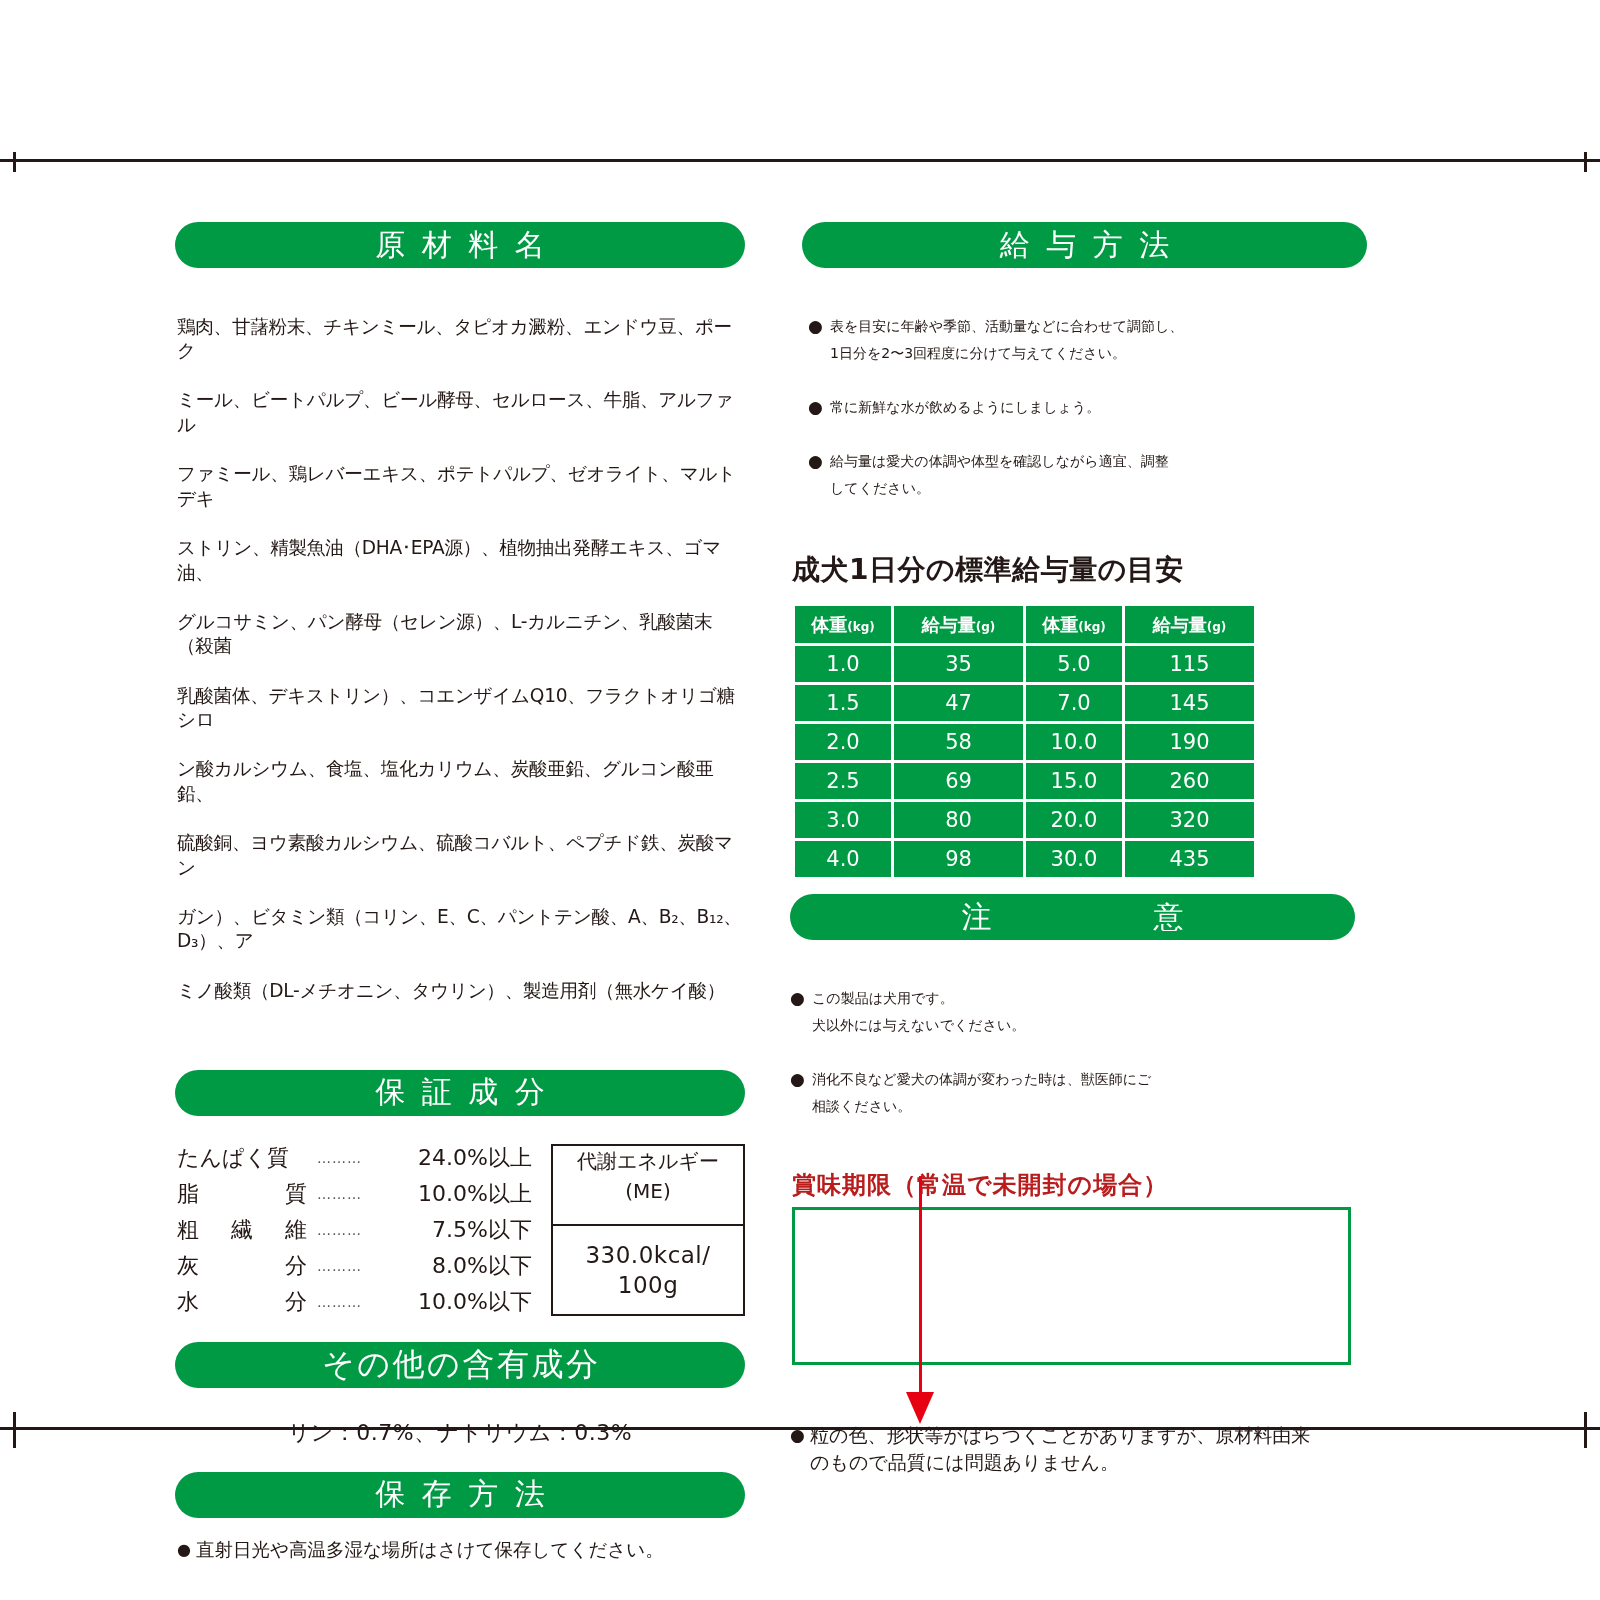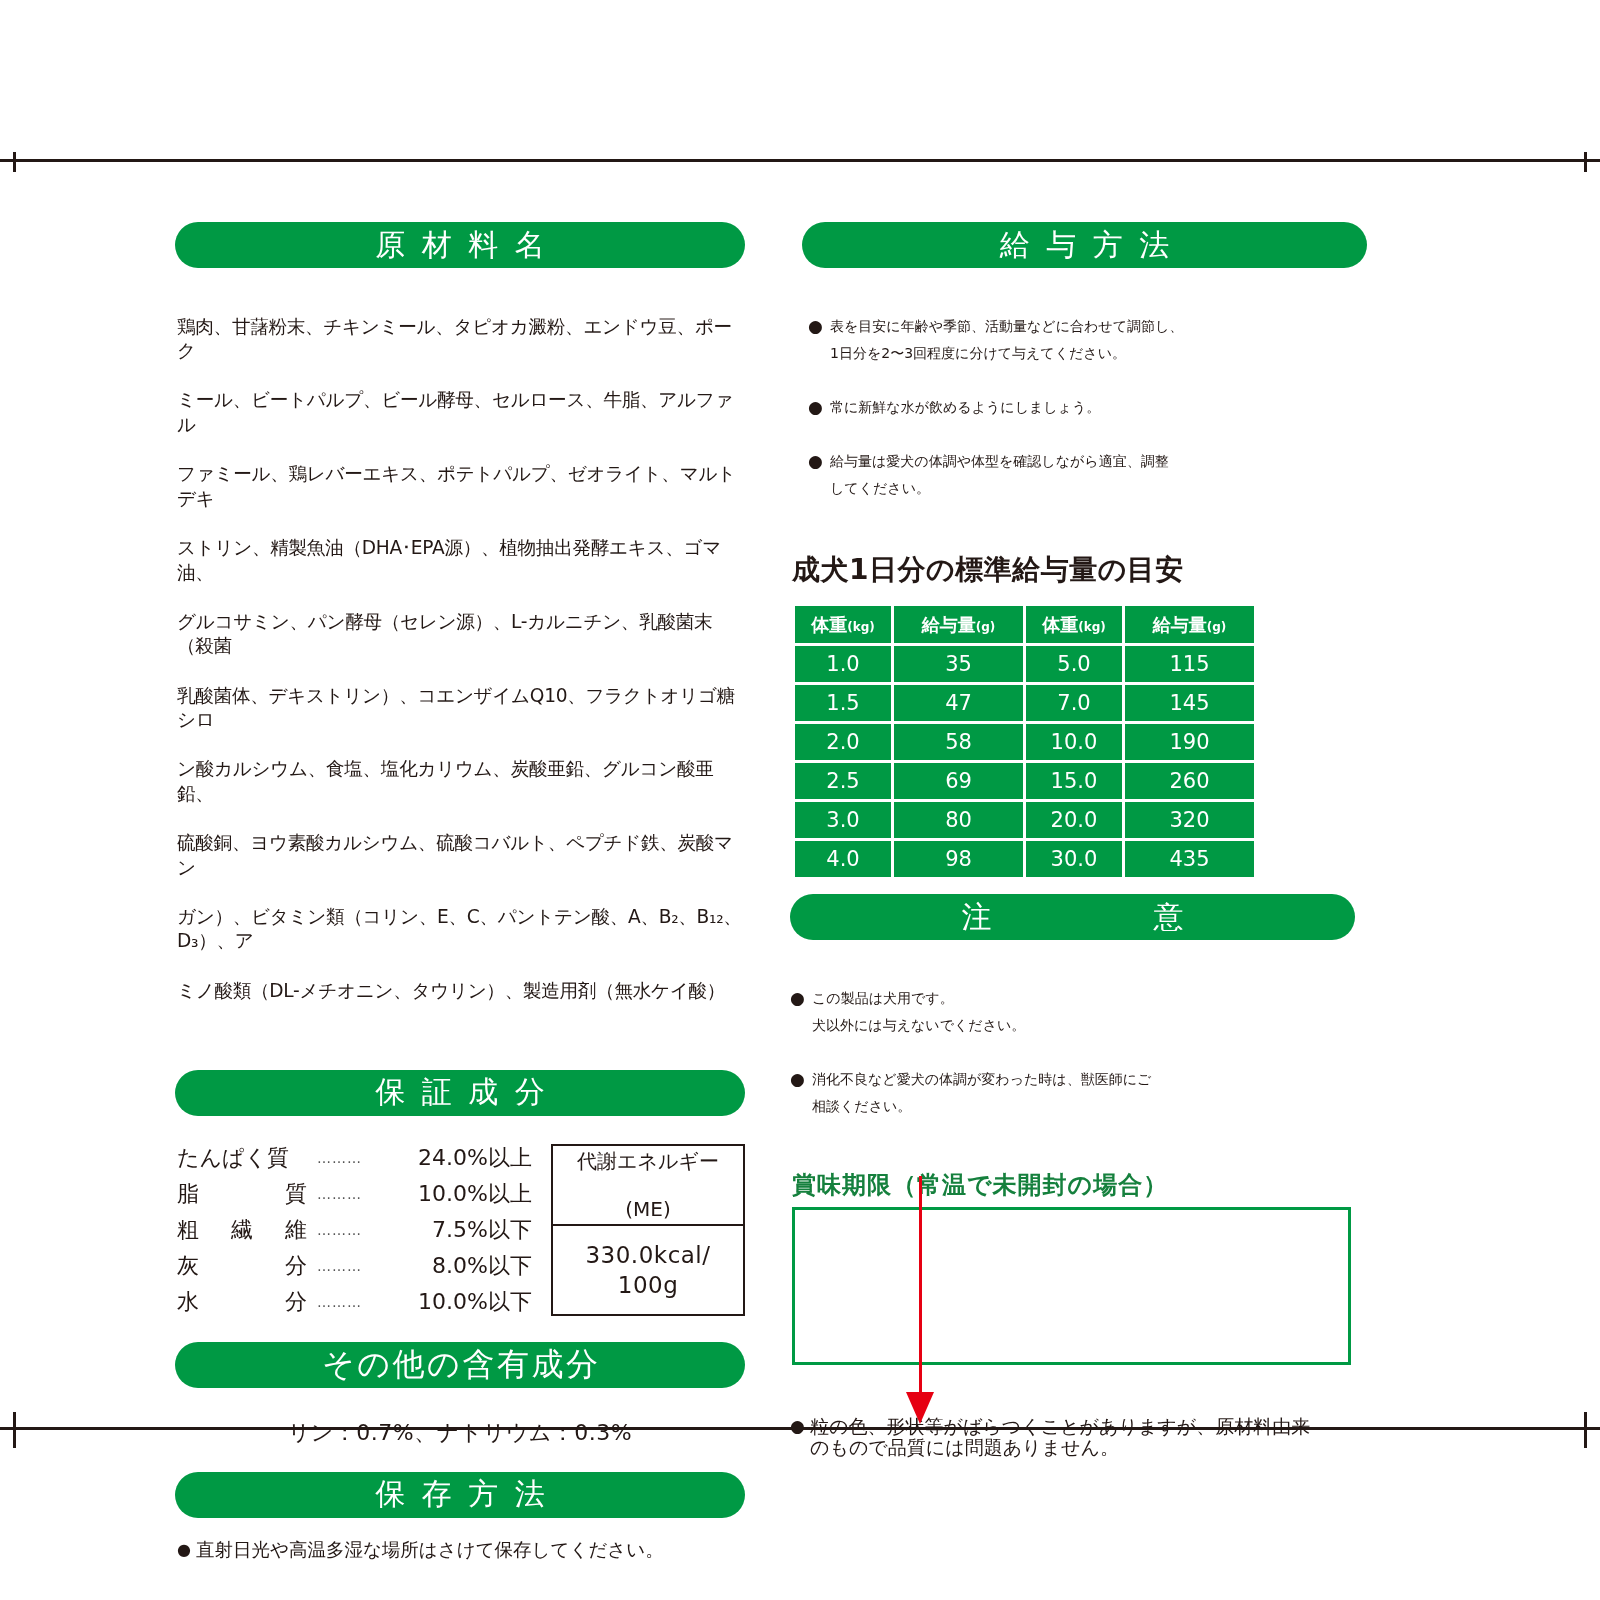--- a/index.html
+++ b/index.html
@@ -33,21 +33,21 @@
     .g-row { display: flex; align-items: center; height: 36px; font-size: 22px; }
     .g-label { width: 130px; display: flex; justify-content: space-between; }
     .g-dots { width: 75px; margin-left: 10px; color: #555; letter-spacing: 1px; font-size: 14px; }
     .g-value { width: 140px; text-align: right; }
     .energy-box {
       margin-left: 14px; margin-top: 4px; width: 190px; height: 168px;
       border: 2.5px solid #231815; display: flex; flex-direction: column;
     }
     .energy-top {
       height: 78px; border-bottom: 2.5px solid #231815; display: flex; flex-direction: column;
-      align-items: center; justify-content: space-between; font-size: 20px; line-height: 30px;
+      align-items: center; justify-content: flex-start; font-size: 20px; line-height: 30px;
     }
     .energy-bottom {
       flex: 1; display: flex; flex-direction: column; align-items: center; justify-content: center;
       font-size: 23px; line-height: 30px; letter-spacing: 0.5px;
     }
 
     .other-text { text-align: center; font-size: 22px; margin-top: 30px; letter-spacing: 0.5px; }
 
     .bullets { margin: 18px 0 0 2px; padding: 0; list-style: none; font-size: 18.5px; line-height: 27px; }
     .bullets li { position: relative; padding-left: 19px; }
@@ -66,23 +66,23 @@
       background: #009944; color: #ffffff; text-align: center; height: 34px; font-weight: normal;
       font-size: 21px;
     }
     table.feed th { font-size: 18px; font-weight: bold; height: 35px; margin-left: 36px; }
     table.feed th small { font-size: 12px; }
     table.feed .c1 { width: 94px; }
     table.feed .c2 { width: 127px; }
     table.feed .c3 { width: 94px; }
     table.feed .c4 { width: 127px; }
 
-    .bestby-title { color: #15803d; font-size: 24px; font-weight: bold; margin-top: 22px; letter-spacing: 1px; margin-left: -12px; }
+    .bestby-title { color: #b91c1c; font-size: 24px; font-weight: bold; margin-top: 22px; letter-spacing: 1px; margin-left: -12px; }
     .bestby-box { margin: 6px 0 0 -12px; width: 553px; height: 152px; border: 3px solid #009944; }
-    .note { margin: 30px 0 0 -14px; padding: 0; list-style: none; font-size: 19px; line-height: 21px; }
+    .note { margin: 30px 0 0 -14px; padding: 0; list-style: none; font-size: 19px; line-height: 27px; }
     .note li { position: relative; padding-left: 20px; }
     .note li::before { content: "●"; position: absolute; left: 0; top: 0; font-size: 17px; }
 
     .red-arrow-line { position: absolute; left: 919px; top: 1176px; width: 3px; height: 218px; background: #e60012; }
     .red-arrow-head { position: absolute; left: 906px; top: 1392px; width: 0; height: 0;
       border-left: 14px solid transparent; border-right: 14px solid transparent; border-top: 32px solid #e60012; }
   </style>
 </head>
 <body>
 

